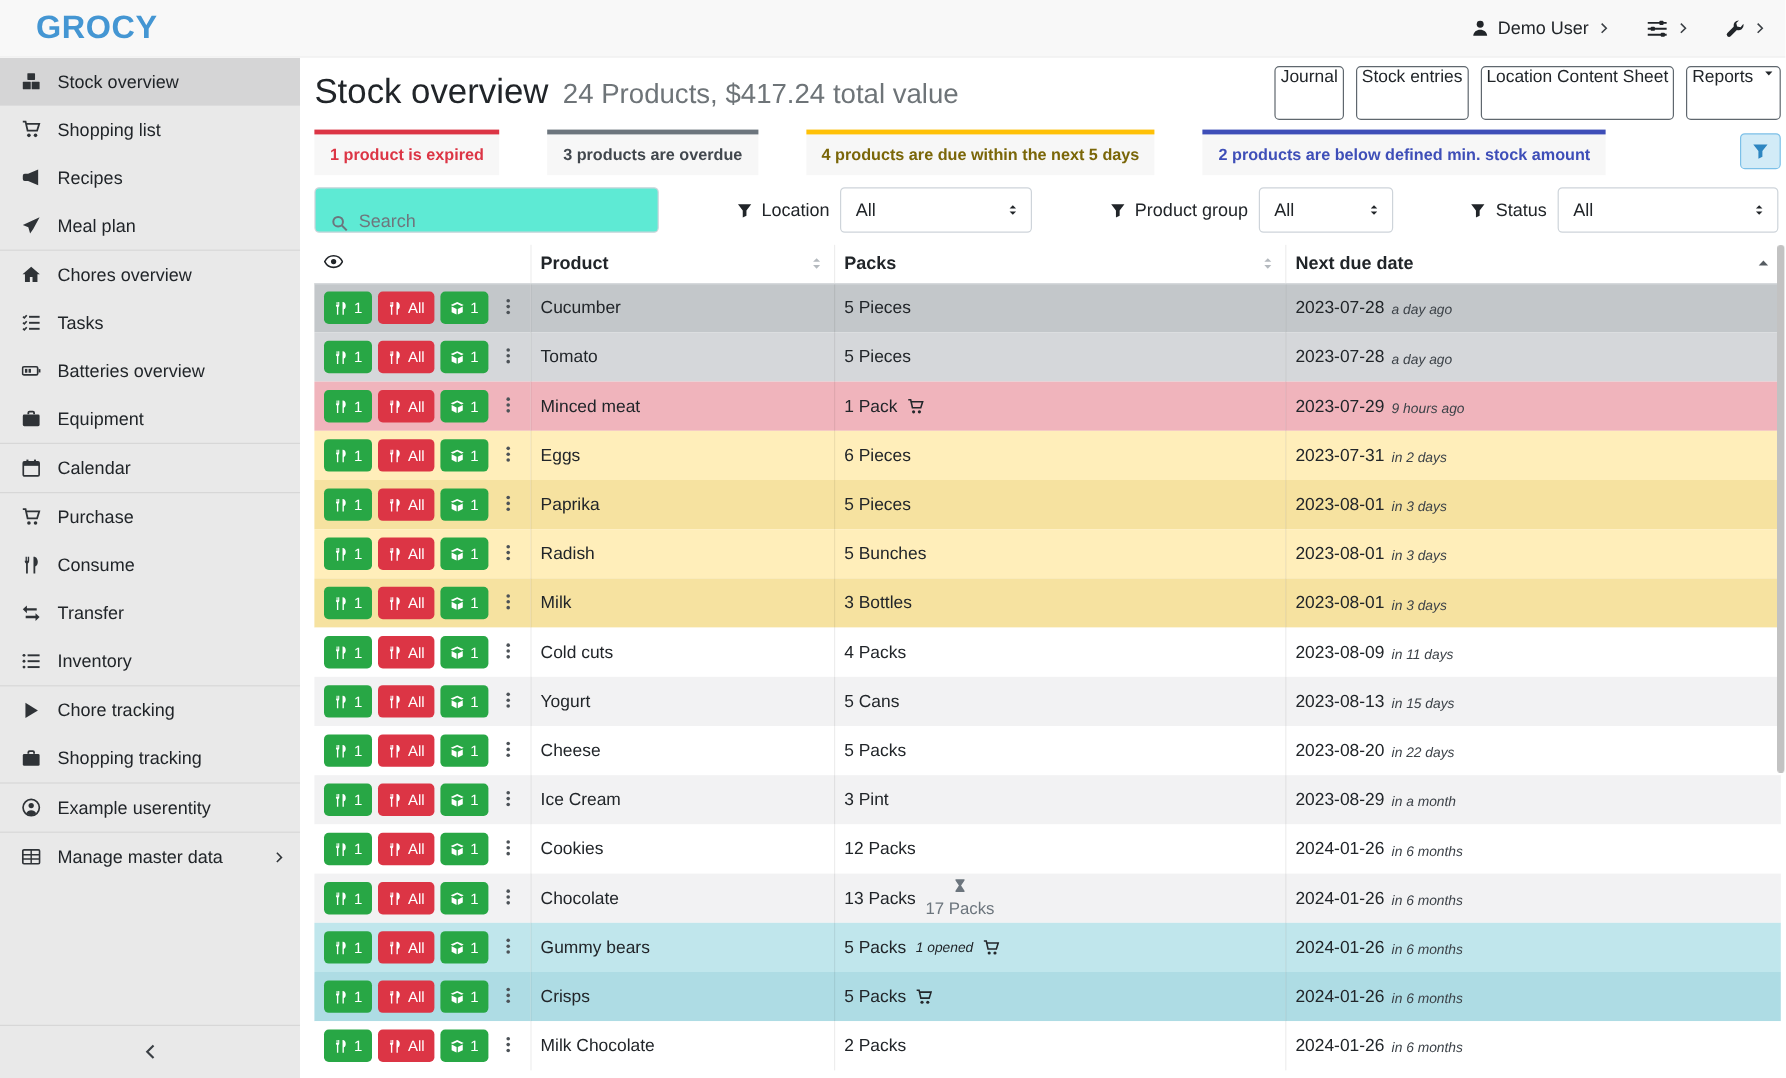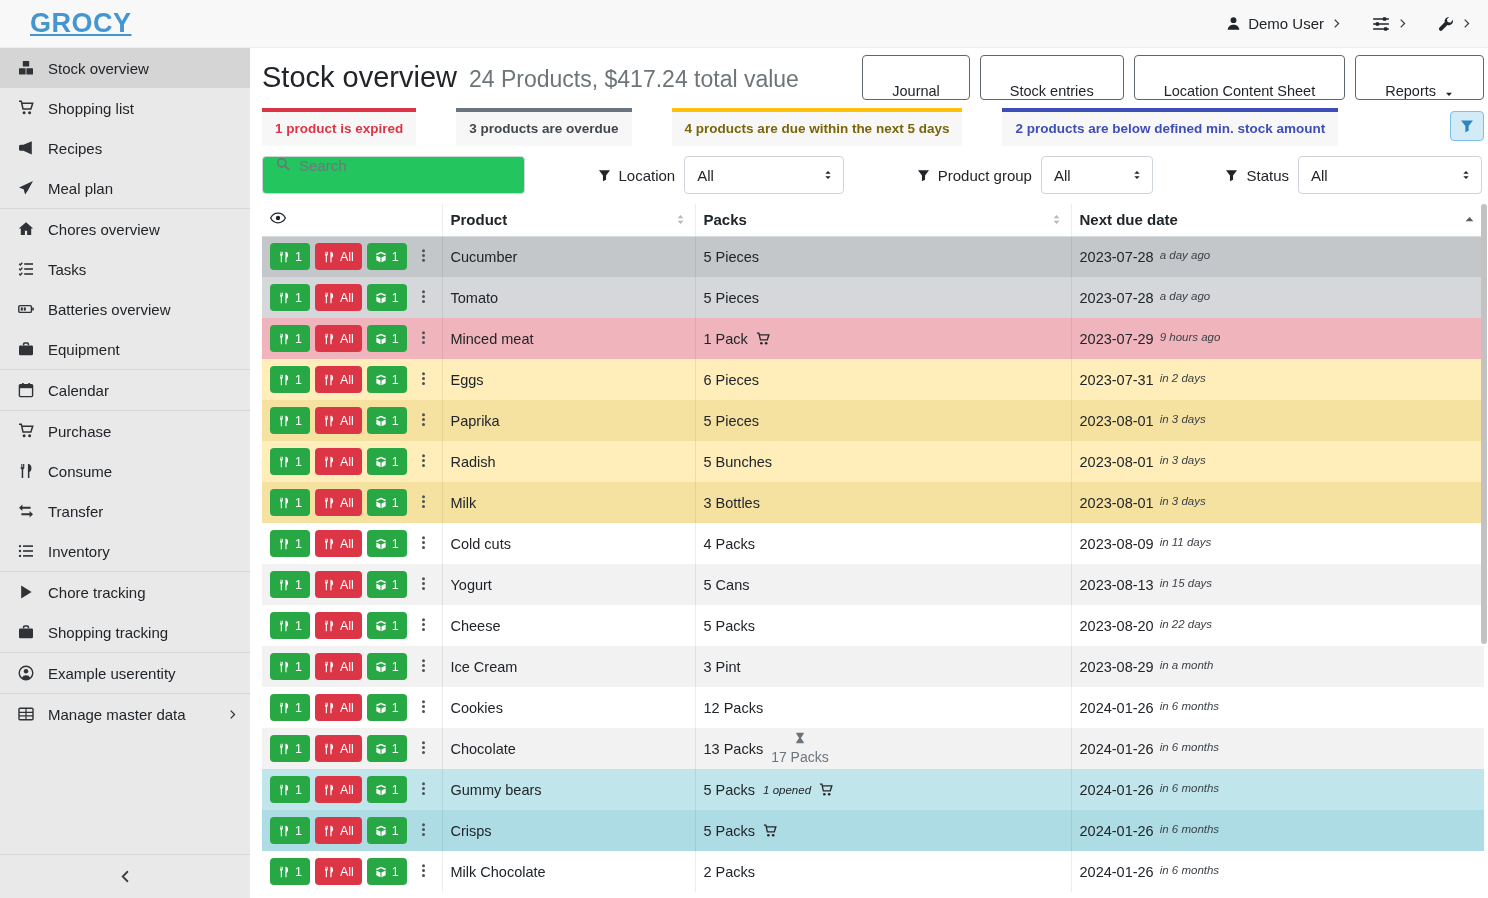--- a/index.html
+++ b/index.html
@@ -4,21 +4,21 @@
 <style>
   * { box-sizing:border-box; margin:0; padding:0; }
   html,body { width:1488px; height:898px; overflow:hidden; }
   body { font-family:"Liberation Sans",sans-serif; background:#fff; color:#212529; font-size:14px; }
   .ic { display:inline-flex; align-items:center; justify-content:center; }
   .ic svg { width:1em; height:1em; display:block; }
   button { font-family:inherit; }
 
   
   .topbar { height:48px; background:#f8f8f8; border-bottom:1px solid #efefef; display:flex; align-items:center; justify-content:space-between; padding:0 16px 0 30px; }
-  .logo { font-size:27px; font-weight:800; letter-spacing:.5px; color:#4496d3;text-decoration:underline; }
+  .logo { font-size:27px; font-weight:800; letter-spacing:.5px; color:#4496d3; }
   .top-right { display:flex; align-items:center; gap:30px; }
   .top-group { display:flex; align-items:center; gap:7px; font-size:15px; cursor:pointer; }
   .top-group .chev { font-size:11px; color:#3a3f44; }
   .user-ic { font-size:15px; }
   .sliders-ic { font-size:18px; }
   .wrench-ic { font-size:16px; }
 
   
   .sidebar { position:fixed; top:48px; left:0; bottom:0; width:250px; background:#e9e9e9; display:flex; flex-direction:column; }
   .side-nav { flex:1; overflow:hidden; }
@@ -30,33 +30,33 @@
   .side-divider { height:1px; background:#d7d7d7; }
   .side-footer { border-top:1px solid #d7d7d7; height:44px; display:flex; align-items:center; justify-content:center; font-size:15px; color:#3a3f44; cursor:pointer; }
 
   
   .main { margin-left:250px; padding:8px 4px 0 12px; }
   .page-head { display:flex; align-items:center; justify-content:space-between; height:42px; }
   .title-line { display:flex; align-items:baseline; gap:12px; }
   h1 { font-size:29px; font-weight:500; }
   .subtitle { font-size:23px; font-weight:400; color:#6e7478; }
   .head-buttons { display:flex; gap:10px; }
-  .btn-outline { background:#fff; border:1px solid #5f676e; border-radius:4px; height:45px; padding:0 29px; font-size:14.5px; color:#212529; cursor:pointer; display:inline-flex; align-items:flex-end; gap:8px; }
+  .btn-outline { background:#fff; border:1px solid #5f676e; border-radius:4px; height:45px; padding:0 4px; font-size:14.5px; color:#212529; cursor:pointer; display:inline-flex; align-items:flex-start; gap:8px; }
   .btn-outline .caret { font-size:10px; }
 
   
   .banners-row { display:flex; align-items:flex-start; margin-top:10px; }
   .banners { display:flex; gap:40px; }
   .banner { border-top:4px solid; background:#f7f7f7; padding:9px 13px 10px; font-weight:700; font-size:13.5px; cursor:pointer; white-space:nowrap; }
   .spacer { flex:1; }
   .filter-clear-btn { width:34px; height:30px; margin-top:3px; background:#d2ebf7; border:1px solid #7cc0e8; border-radius:4px; display:flex; align-items:center; justify-content:center; color:#2e86c1; font-size:14px; cursor:pointer; }
 
   
   .filters { display:flex; align-items:center; justify-content:space-between; margin-top:10px; padding-right:2px; }
-  .search-box { width:263px; height:38px; border:1px solid #ced4da; border-radius:4px; background:#22c55e; display:flex; align-items:flex-start; }
+  .search-box { width:287px; height:38px; border:1px solid #ced4da; border-radius:4px; background:#5eead4; display:flex; align-items:flex-end; }
   .search-box .s-ic { color:#6c757d; font-size:14px; padding:0 9px 0 13px; }
   .search-box input { flex:1; border:0; outline:0; background:transparent; font-family:inherit; font-size:15px; color:#495057; padding-right:8px; min-width:0; }
   .search-box input::placeholder { color:#6f767d; }
   .filter-group { display:flex; align-items:center; gap:9px; }
   .filter-label { display:flex; align-items:center; gap:8px; font-size:15px; white-space:nowrap; }
   .filter-label .f-ic { font-size:13px; color:#212529; }
   .select { height:38px; border:1px solid #ced4da; border-radius:4px; background:#fff; display:flex; align-items:center; justify-content:space-between; padding:0 9px 0 12px; font-size:15px; cursor:pointer; }
   .sel-location { width:160px; }
   .sel-product-group { width:112px; }
   .sel-status { width:184px; }
@@ -92,21 +92,21 @@
   .row-btn.green { background:#28a745; }
   .row-btn.red { background:#dc3545; }
   .dots-btn { background:transparent; border:none; color:#4c5257; padding:0 4px; cursor:pointer; }
   .dots-btn .ic { font-size:15px; }
   .td-product { cursor:pointer; }
   .amount-wrap { display:flex; align-items:center; gap:8px; }
   .opened-note { font-size:11.5px; font-style:italic; }
   .agg { display:inline-flex; align-items:center; gap:5px; color:#6c757d; font-size:14px;flex-direction:column; }
   .agg .ic { font-size:12px; }
   .cart-ic { color:#23272b; font-size:14px; }
-  .due-wrap { display:flex; align-items:flex-start; gap:6px; }
+  .due-wrap { display:flex; align-items:flex-end; gap:6px; }
   .ago { font-size:11.5px; font-style:italic; color:#3c4248; }
 
   .scrollbar-thumb { position:fixed; right:1px; top:204px; width:6px; height:440px; background:#c2c2c2; border-radius:3px; }
 </style>
 </head>
 <body>
 
 <header class="topbar">
   <div class="logo">GROCY</div>
   <div class="top-right">

